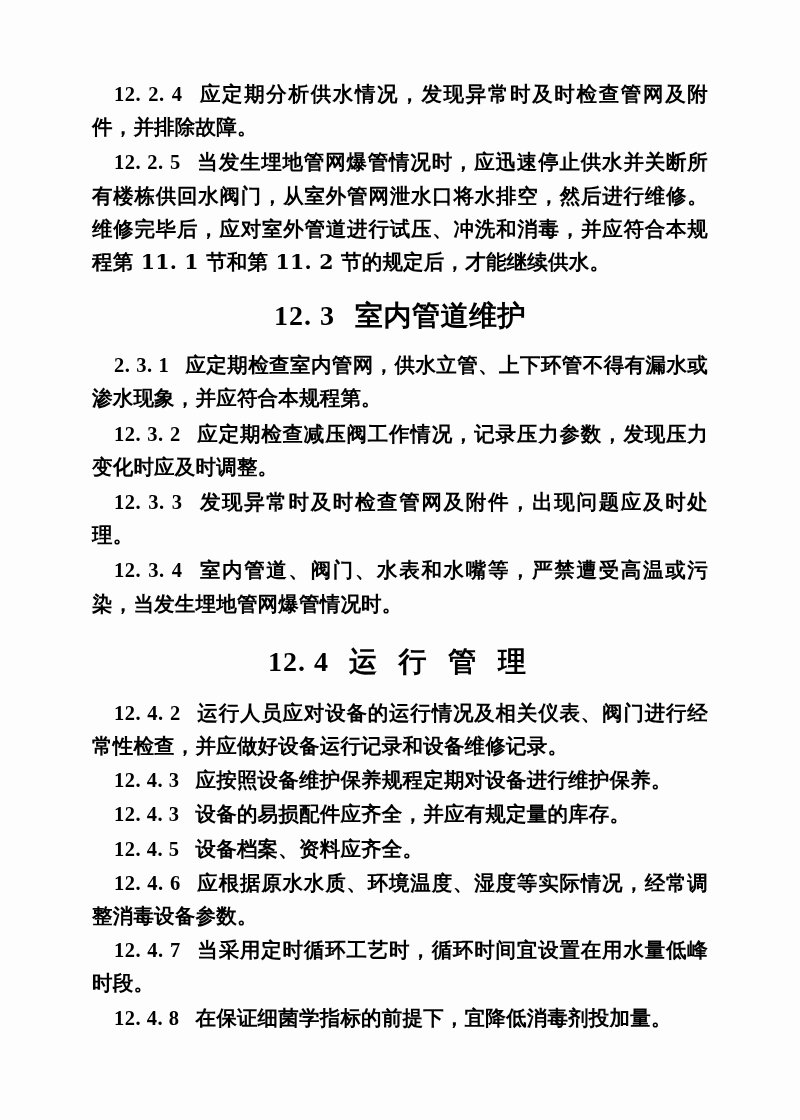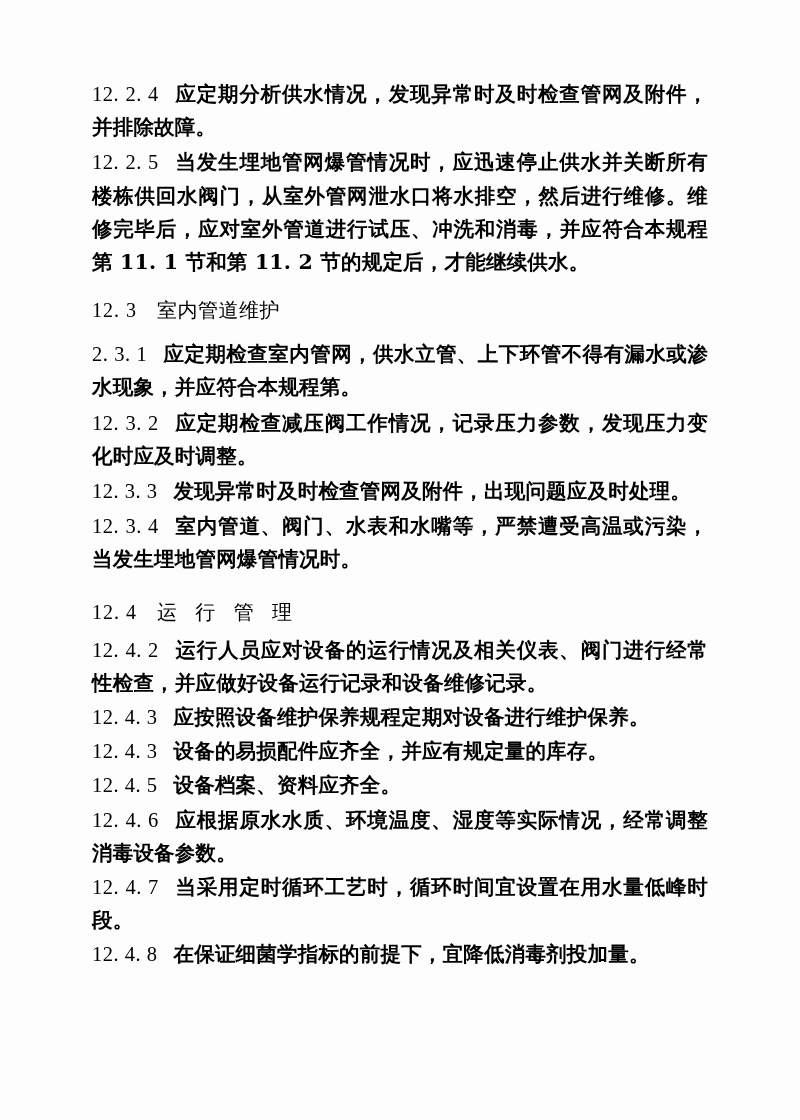--- a/index.html
+++ b/index.html
@@ -26,50 +26,51 @@
     font-size: 20.5px;
     line-height: 1.62;
     text-align: justify;
     text-justify: inter-ideograph;
     margin: 0 0 2px 0;
     font-weight: 700;
     letter-spacing: 0.2px;
   }
   .clause .num {
     font-family: "Liberation Serif", "DejaVu Serif", serif;
-    font-weight: 400;
+    font-weight: 700;
     letter-spacing: 0.5px;
+    margin-left: 22px;
   }
   .clause .gap {
     display: inline-block;
     width: 16px;
   }
   .clause .body {
     font-weight: 700;
   }
   .heading {
-    text-align: left;
-    font-size: 20px;
-    font-weight: 400;
+    text-align: center;
+    font-size: 28px;
+    font-weight: 700;
     margin: 17px 0 14px 0;
     letter-spacing: 0.5px;
   }
   .heading .h-num {
     font-family: "Liberation Serif", "DejaVu Serif", serif;
     letter-spacing: 1px;
   }
   .heading .h-gap {
     display: inline-block;
     width: 20px;
   }
   .heading.spaced .h-text {
     letter-spacing: 6px;
   }
   .sec-12-3 { margin-top: 18px; }
-  .sec-12-4 { margin-top: 22px; margin-bottom: 8px; }
+  .sec-12-4 { margin-top: 22px; margin-bottom: 16px; }
   .block-a { margin-bottom: 0; }
   .tight { margin-bottom: 1px; }
 </style>
 </head>
 <body>
 
 <div class="page">
 
   <div class="block block-a">
     <p class="clause"><span class="num">12. 2. 4</span><span class="gap"></span><span class="body">应定期分析供水情况，发现异常时及时检查管网及附件，并排除故障。</span></p>

